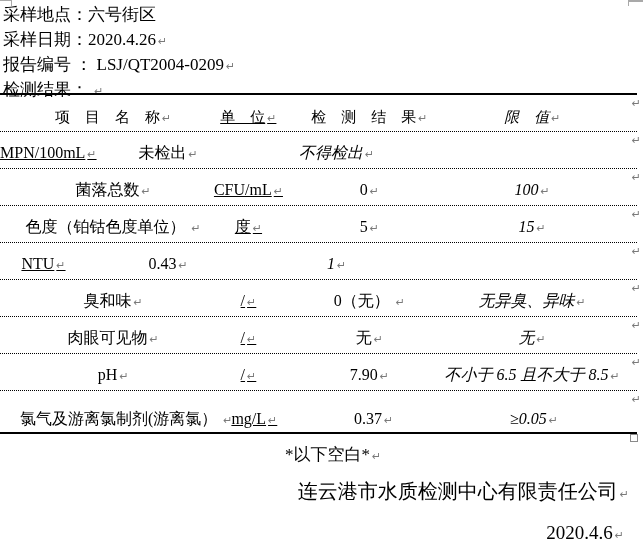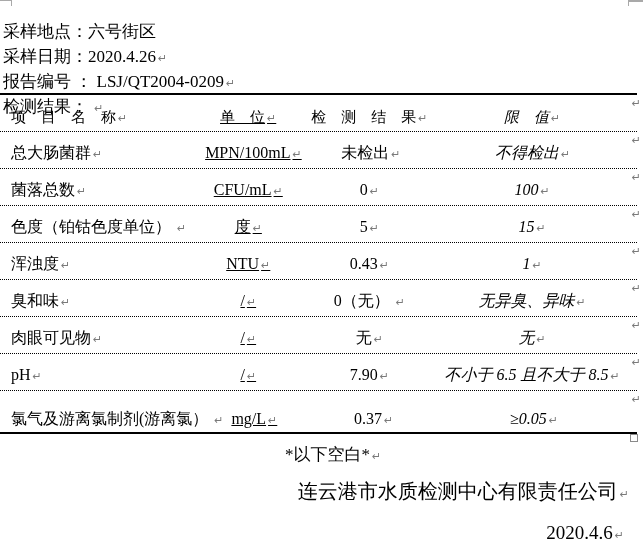--- a/index.html
+++ b/index.html
@@ -26,21 +26,20 @@
   .corner-tr {
     position: absolute; left: 628px; top: 0;
     width: 15px; height: 4px;
     border-top: 2px solid #a9a9a9;
     border-left: 1px solid #a9a9a9;
   }
   
   .info {
     position: absolute; left: 3px; top: 2px;
     font-size: 17px;
-    margin-top: 17px;
   }
   .info-line {
     height: 25px; line-height: 25px;
     white-space: pre;
   }
   
   .pmark {
     font-family: "DejaVu Sans", sans-serif;
     font-size: 11px;
     color: #7a7a7a;
@@ -67,21 +66,21 @@
     border-bottom: 2px solid #000000;
     padding-bottom: 4px;
   }
   .cell {
     font-size: 16px;
     line-height: 1.1;
     white-space: pre;
     box-sizing: border-box;
   }
   .header-row .cell { font-size: 15px; }
-  .c-name   { width: 213px; text-align: left; padding-left: 11px; }
+  .c-name   { width: 213px; text-align: center; padding-left: 20px; }
   .c-unit   { width: 87px;  text-align: center; text-decoration: underline; }
   .c-result { width: 120px; text-align: center; margin-left: 21px; }
   .c-limit  { width: 217px; text-align: center; font-style: italic; }
   .row-end {
     position: absolute;
     right: -4px; top: 3px;
     font-family: "DejaVu Sans", sans-serif;
     font-size: 11px;
     color: #7a7a7a;
     line-height: 1;
@@ -124,21 +123,20 @@
 
     <div class="trow header-row">
       <div class="cell c-name"><span>项　目　名　称</span><span class="pmark">↵</span></div>
       <div class="cell c-unit"><span>单　位</span><span class="pmark">↵</span></div>
       <div class="cell c-result"><span>检　测　结　果</span><span class="pmark">↵</span></div>
       <div class="cell c-limit"><span>限　值</span><span class="pmark">↵</span></div>
       <span class="row-end">↵</span>
     </div>
 
     <div class="trow">
-      <div class="cell c-name"><span>总大肠菌群</span><span class="pmark">↵</span></div>
       <div class="cell c-unit"><span>MPN/100mL</span><span class="pmark">↵</span></div>
       <div class="cell c-result"><span>未检出</span><span class="pmark">↵</span></div>
       <div class="cell c-limit"><span>不得检出</span><span class="pmark">↵</span></div>
       <span class="row-end">↵</span>
     </div>
 
     <div class="trow">
       <div class="cell c-name"><span>菌落总数</span><span class="pmark">↵</span></div>
       <div class="cell c-unit"><span>CFU/mL</span><span class="pmark">↵</span></div>
       <div class="cell c-result"><span>0</span><span class="pmark">↵</span></div>
@@ -148,21 +146,20 @@
 
     <div class="trow">
       <div class="cell c-name"><span>色度（铂钴色度单位） </span><span class="pmark">↵</span></div>
       <div class="cell c-unit"><span>度</span><span class="pmark">↵</span></div>
       <div class="cell c-result"><span>5</span><span class="pmark">↵</span></div>
       <div class="cell c-limit"><span>15</span><span class="pmark">↵</span></div>
       <span class="row-end">↵</span>
     </div>
 
     <div class="trow">
-      <div class="cell c-name"><span>浑浊度</span><span class="pmark">↵</span></div>
       <div class="cell c-unit"><span>NTU</span><span class="pmark">↵</span></div>
       <div class="cell c-result"><span>0.43</span><span class="pmark">↵</span></div>
       <div class="cell c-limit"><span>1</span><span class="pmark">↵</span></div>
       <span class="row-end">↵</span>
     </div>
 
     <div class="trow">
       <div class="cell c-name"><span>臭和味</span><span class="pmark">↵</span></div>
       <div class="cell c-unit"><span>/</span><span class="pmark">↵</span></div>
       <div class="cell c-result"><span>0（无） </span><span class="pmark">↵</span></div>

